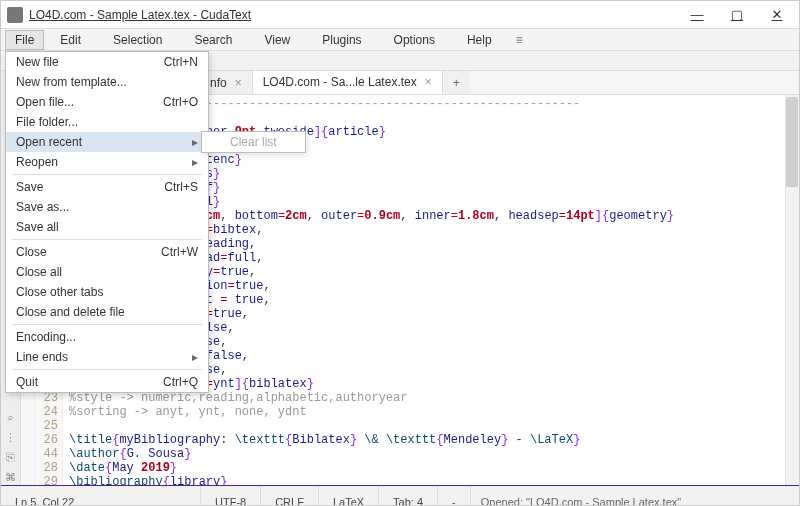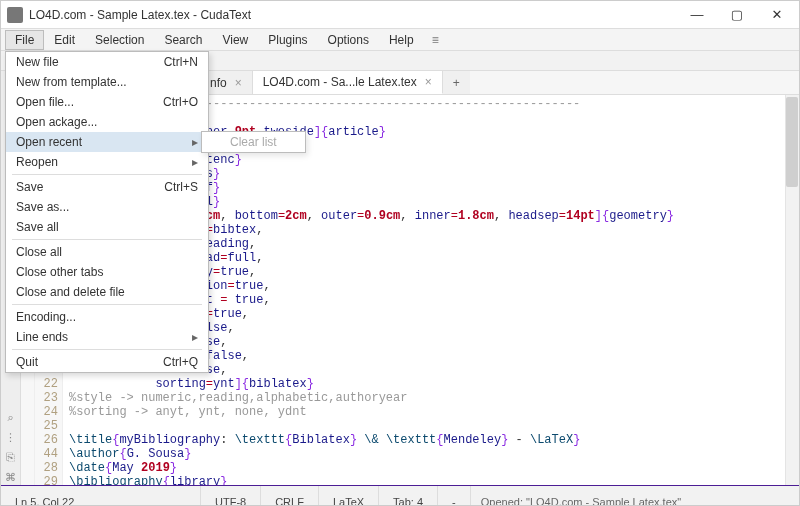--- a/index.html
+++ b/index.html
@@ -1,23 +1,23 @@
 <!DOCTYPE html>
 <html><head>
 <meta charset="utf-8">
 <style>
   * { box-sizing: border-box; margin: 0; padding: 0; }
   body { font-family: "Segoe UI", Tahoma, sans-serif; font-size: 12px; background: #fff; color: #333; width: 800px; height: 506px; overflow: hidden; border: 1px solid #ccc; position: relative; }
-  .titlebar { height: 28px; display: flex; align-items: center; padding: 0 6px; border-bottom: 1px solid #ddd; background: #fff; }
+  .titlebar { height: 28px; display: flex; align-items: center; padding: 0 6px; border-bottom: 1px solid #ddd; background: #fff; text-decoration: underline; }
   .titlebar .icon { width: 16px; height: 16px; background: #777; margin-right: 6px; border-radius: 2px; }
   .titlebar .title { flex: 1; font-size: 12px; color: #333; }
   .winctrls { display: flex; gap: 16px; padding-right: 4px; }
   .winctrls span { width: 24px; text-align: center; color: #333; font-size: 13px; cursor: default; }
   .menubar { height: 22px; display: flex; align-items: center; background: #f4f4f4; border-bottom: 1px solid #ddd; padding-left: 4px; gap: 0; font-size: 12px; }
-  .menubar .menuitem { padding: 3px 10px; cursor: default; }
+  .menubar .menuitem { padding: 3px 16px; cursor: default; }
   .menubar .menuitem.active { background: #e6e6e6; border: 1px solid #bdbdbd; padding: 2px 9px; }
   .menubar .hamb { padding: 3px 8px; color: #777; }
   .toolbar { height: 20px; background: #f2f2f2; border-bottom: 1px solid #ddd; }
   .workspace { display: flex; height: calc(100% - 28px - 22px - 20px - 20px); }
   .sidebar { width: 20px; background: #eee; border-right: 1px solid #ddd; display: flex; flex-direction: column; align-items: center; gap: 6px; padding-top: 6px; }
   .sidebar .sbicon { width: 14px; height: 14px; color: #888; font-size: 11px; text-align: center; }
   .sidebar .spacer { flex: 1; }
   .dropdown { position: absolute; left: 4px; top: 50px; width: 204px; background: #fff; border: 1px solid #bcbcbc; box-shadow: 2px 3px 6px rgba(0,0,0,0.15); z-index: 20; font-size: 12px; }
   .dropdown .dditem { display: flex; justify-content: space-between; padding: 3px 10px; cursor: default; }
   .dropdown .dditem .arrow { color: #666; }
@@ -154,21 +154,21 @@
       <span>Ctrl+N</span>
     </div>
     <div class="dditem">
       <span>New from template...</span>
     </div>
     <div class="dditem">
       <span>Open file...</span>
       <span>Ctrl+O</span>
     </div>
     <div class="dditem">
-      <span>Open ackage...</span>
+      <span>File folder...</span>
     </div>
     <div class="dditem highlight">
       <span>Open recent</span>
       <span class="arrow">▸</span>
     </div>
     <div class="dditem">
       <span>Reopen</span>
       <span class="arrow">▸</span>
     </div>
     <div class="sep"></div>
@@ -176,20 +176,24 @@
       <span>Save</span>
       <span>Ctrl+S</span>
     </div>
     <div class="dditem">
       <span>Save as...</span>
     </div>
     <div class="dditem">
       <span>Save all</span>
     </div>
     <div class="sep"></div>
+    <div class="dditem">
+      <span>Close</span>
+      <span>Ctrl+W</span>
+    </div>
     <div class="dditem">
       <span>Close all</span>
     </div>
     <div class="dditem">
       <span>Close other tabs</span>
     </div>
     <div class="dditem">
       <span>Close and delete file</span>
     </div>
     <div class="sep"></div>

